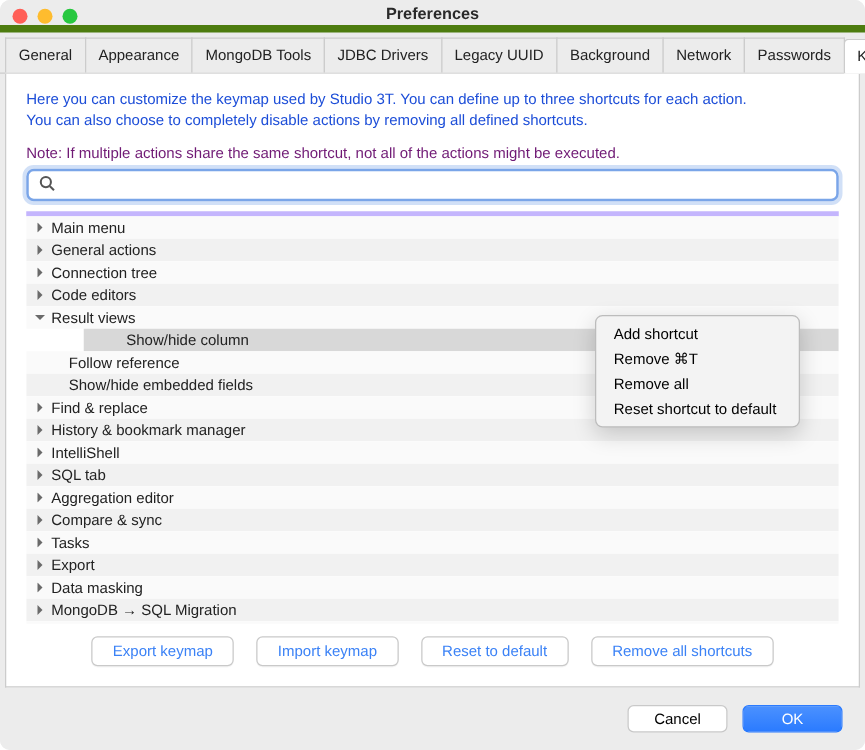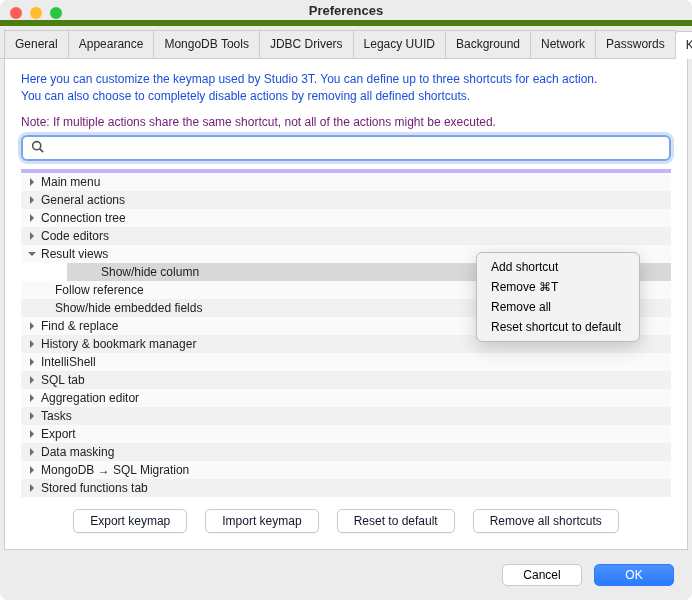--- a/index.html
+++ b/index.html
@@ -135,21 +135,21 @@
     justify-content:center;
     gap:18px;
     padding:10px 0 6px 0;
   }
   .btn {
     background:#fff;
     border:1px solid #c9c9c9;
     border-radius:5px;
     padding:4px 16px;
     font-size:12px;
-    color:#0f172a;
+    color:#3b82f6;
     box-shadow: 0 1px 0 rgba(0,0,0,0.04);
   }
   .footer {
     display:flex;
     justify-content:flex-end;
     gap:12px;
     padding:10px 18px 14px 0;
     background:#ececec;
   }
   .fbtn {
@@ -337,20 +337,29 @@
           </span>
           <span class="label">Aggregation editor</span>
           <span class="short"></span>
         </div>
         <div class="row">
           <span class="chev">
             <svg width="8" height="8" viewBox="0 0 8 8">
               <path d="M2 0 L6 4 L2 8 Z" fill="#6a6a6a"></path>
             </svg>
           </span>
+          <span class="label">Compare &amp; sync</span>
+          <span class="short"></span>
+        </div>
+        <div class="row">
+          <span class="chev">
+            <svg width="8" height="8" viewBox="0 0 8 8">
+              <path d="M2 0 L6 4 L2 8 Z" fill="#6a6a6a"></path>
+            </svg>
+          </span>
           <span class="label">Tasks</span>
           <span class="short"></span>
         </div>
         <div class="row">
           <span class="chev">
             <svg width="8" height="8" viewBox="0 0 8 8">
               <path d="M2 0 L6 4 L2 8 Z" fill="#6a6a6a"></path>
             </svg>
           </span>
           <span class="label">Export</span>

